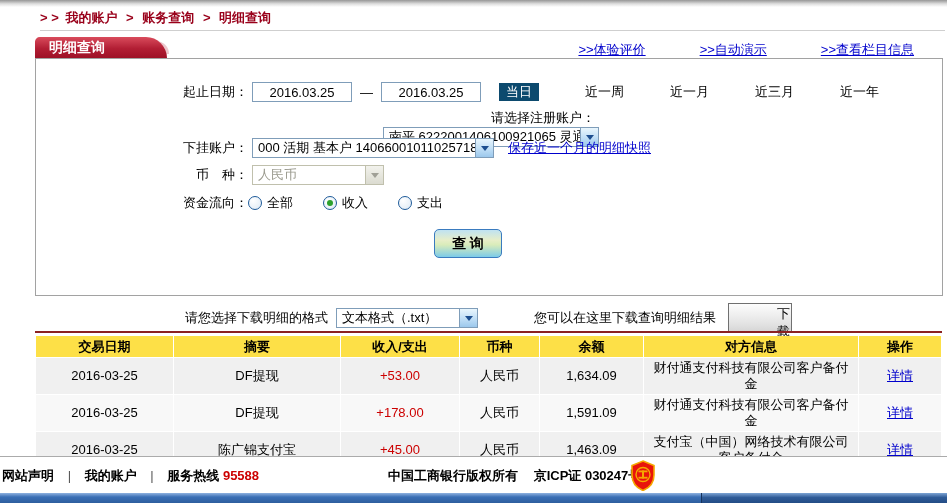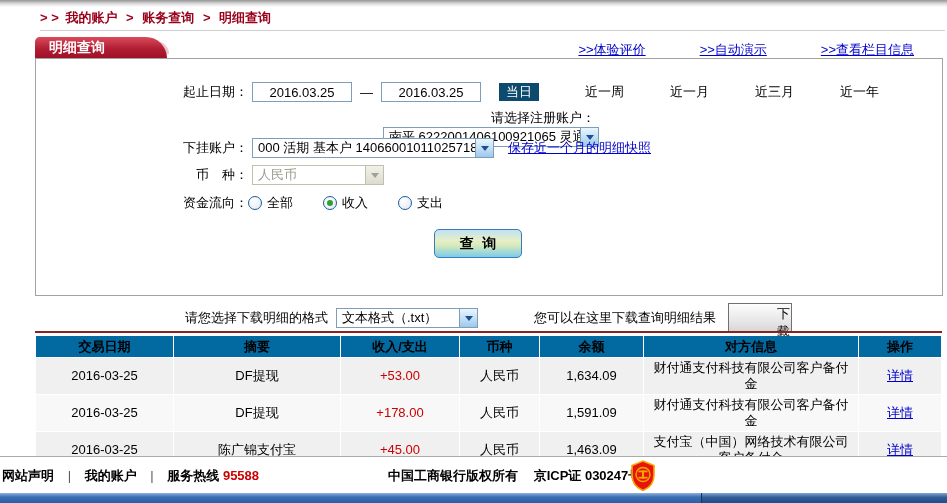--- a/index.html
+++ b/index.html
@@ -49,38 +49,38 @@
   .link{color:#0000CC;text-decoration:underline;cursor:pointer;font-size:13px;}
   .snapshot{margin-left:14px;}
 
   .radio-group{display:flex;align-items:center;gap:30px;}
   .radio-item{display:flex;align-items:center;gap:5px;}
   .radio{width:12px;height:12px;border-radius:50%;border:1px solid #1d5a99;
     background:radial-gradient(circle at 35% 30%,#ffffff,#dce9f5);position:relative;cursor:pointer;}
   .radio[data-state="on"]::after{content:"";position:absolute;left:3px;top:3px;width:6px;height:6px;
     border-radius:50%;background:#2DA12D;}
 
-  .query-btn{position:absolute;left:398px;top:170px;width:88px;height:29px;
+  .query-btn{position:absolute;left:398px;top:170px;width:68px;height:29px;
     border:1px solid #3a7bbf;border-radius:5px;font-size:14px;font-weight:bold;color:#000;
     background:linear-gradient(180deg,#bfe2f2 0%,#e7eec8 38%,#d9ecba 55%,#7ccbe8 100%);
-    cursor:pointer;font-family:Liberation Mono, monospace;}
+    cursor:pointer;font-family:Liberation Serif, serif;}
 
   .download-row{position:absolute;left:35px;top:303px;width:906px;display:flex;align-items:center;
     padding-left:150px;box-sizing:border-box;}
   .dl-label{font-size:13px;}
   .dl-sel{width:142px;margin-left:8px;}
   .dl-result{margin-left:56px;font-size:13px;}
   .dl-btn{margin-left:12px;width:64px;height:30px;border:1px solid #707070;
     background:linear-gradient(180deg,#fdfdfd,#e3e3e3 70%,#d5d5d5);font-size:13px;
     font-family:inherit;cursor:pointer;padding-left:48px;}
 
   .table-rule{position:absolute;left:35px;top:331px;width:907px;height:2px;background:#8B2121;}
   table.results{position:absolute;left:35px;top:335px;width:907px;border-collapse:separate;
     border-spacing:1px;table-layout:fixed;}
-  table.results th{background:#0369a1;font-size:13px;font-weight:bold;height:19px;padding:1px 2px;}
+  table.results th{background:#fde047;font-size:13px;font-weight:bold;height:19px;padding:1px 2px;}
   table.results td{font-size:13px;text-align:center;padding:2px 4px;line-height:16px;}
   tr.row-a td{background:#f0f0f0;}
   tr.row-b td{background:#f8f8f8;}
   td.amount{color:#CC0000;}
   td .link{font-size:13px;}
 
   .footer{position:absolute;left:0;top:456px;width:947px;height:37px;border-top:1px solid #ababab;background:#fff;}
   .footer-left{position:absolute;left:2px;top:10px;font-weight:bold;font-size:13px;}
   .footer-left a{color:#000;text-decoration:none;cursor:pointer;text-align:center;}
   .footer-left .fsep{margin:0 10px;color:#555;font-weight:normal;}

